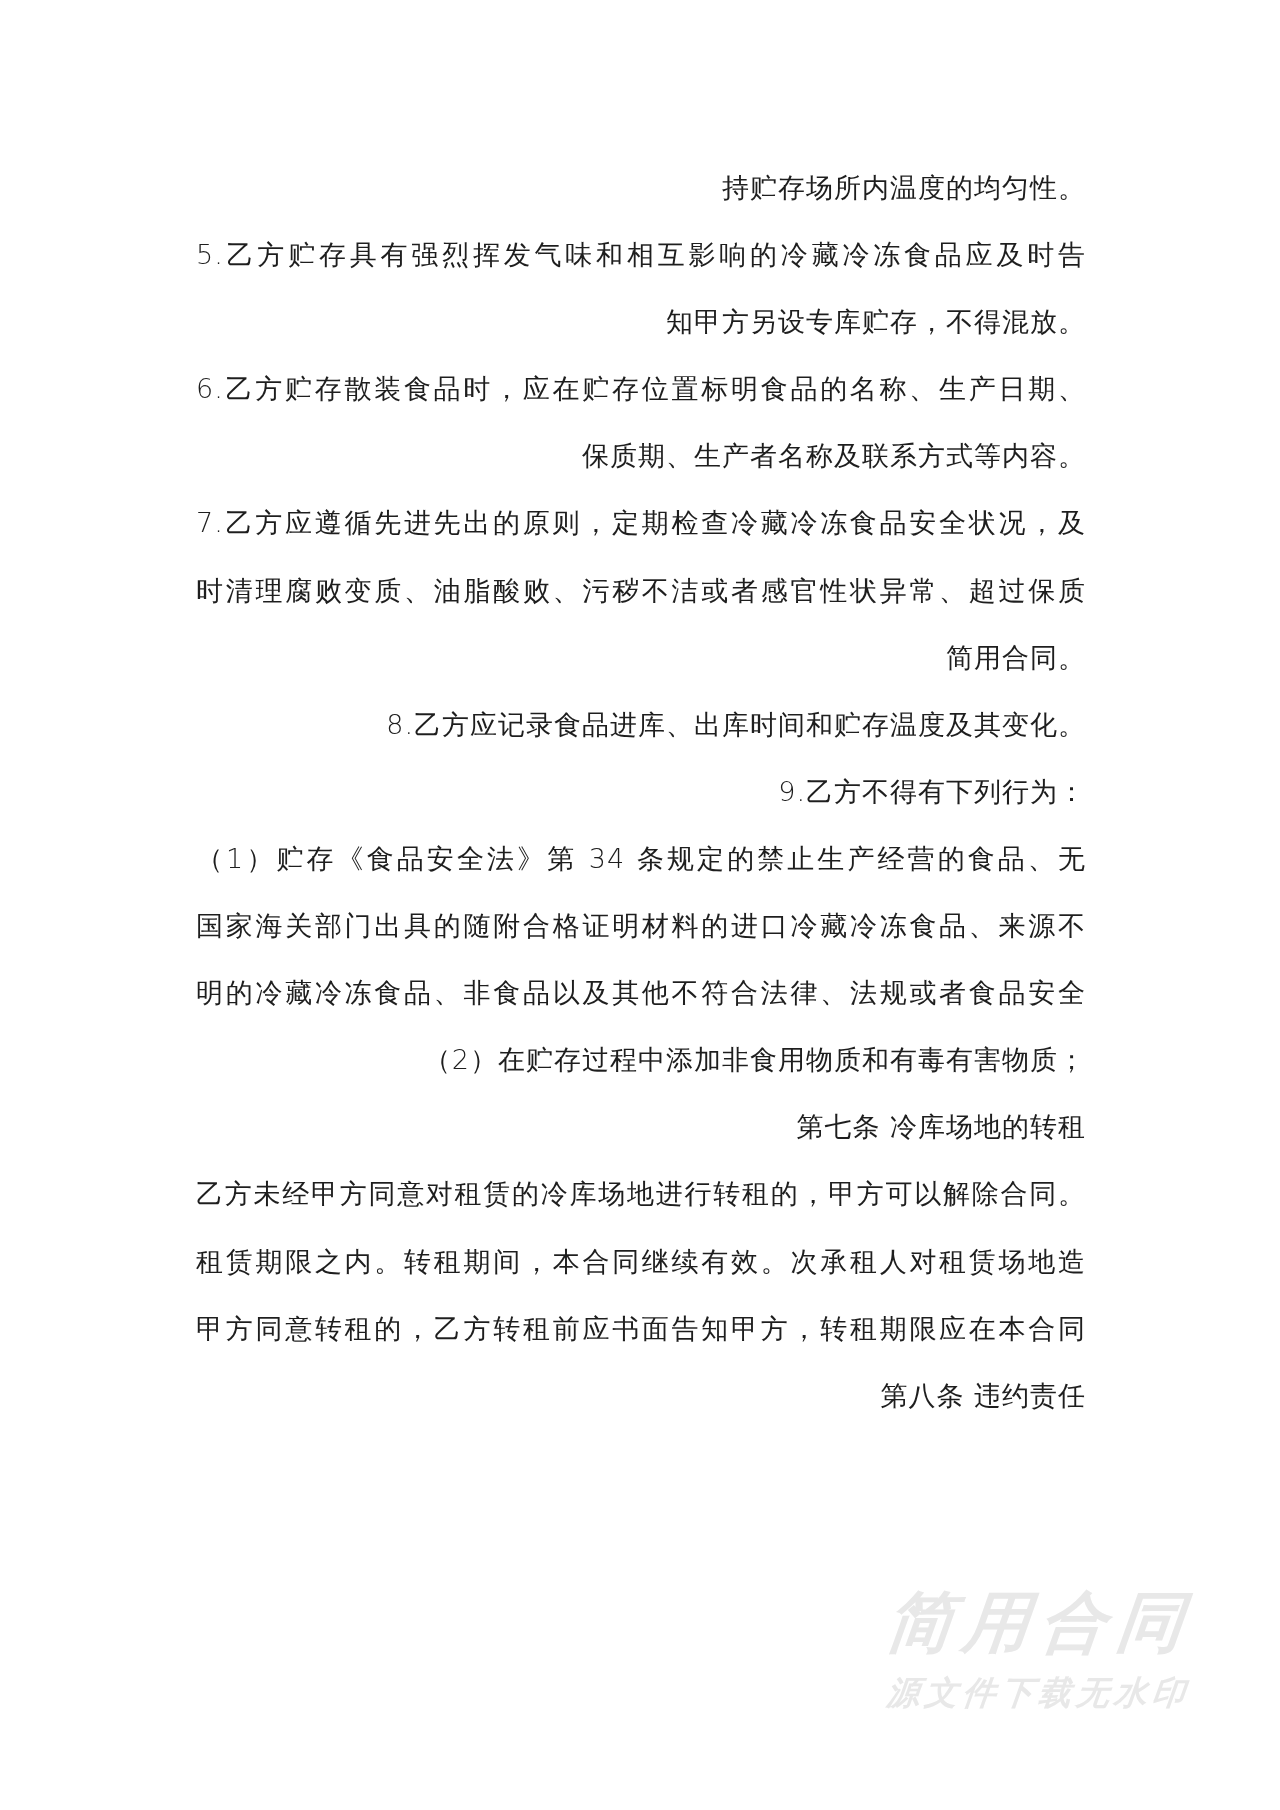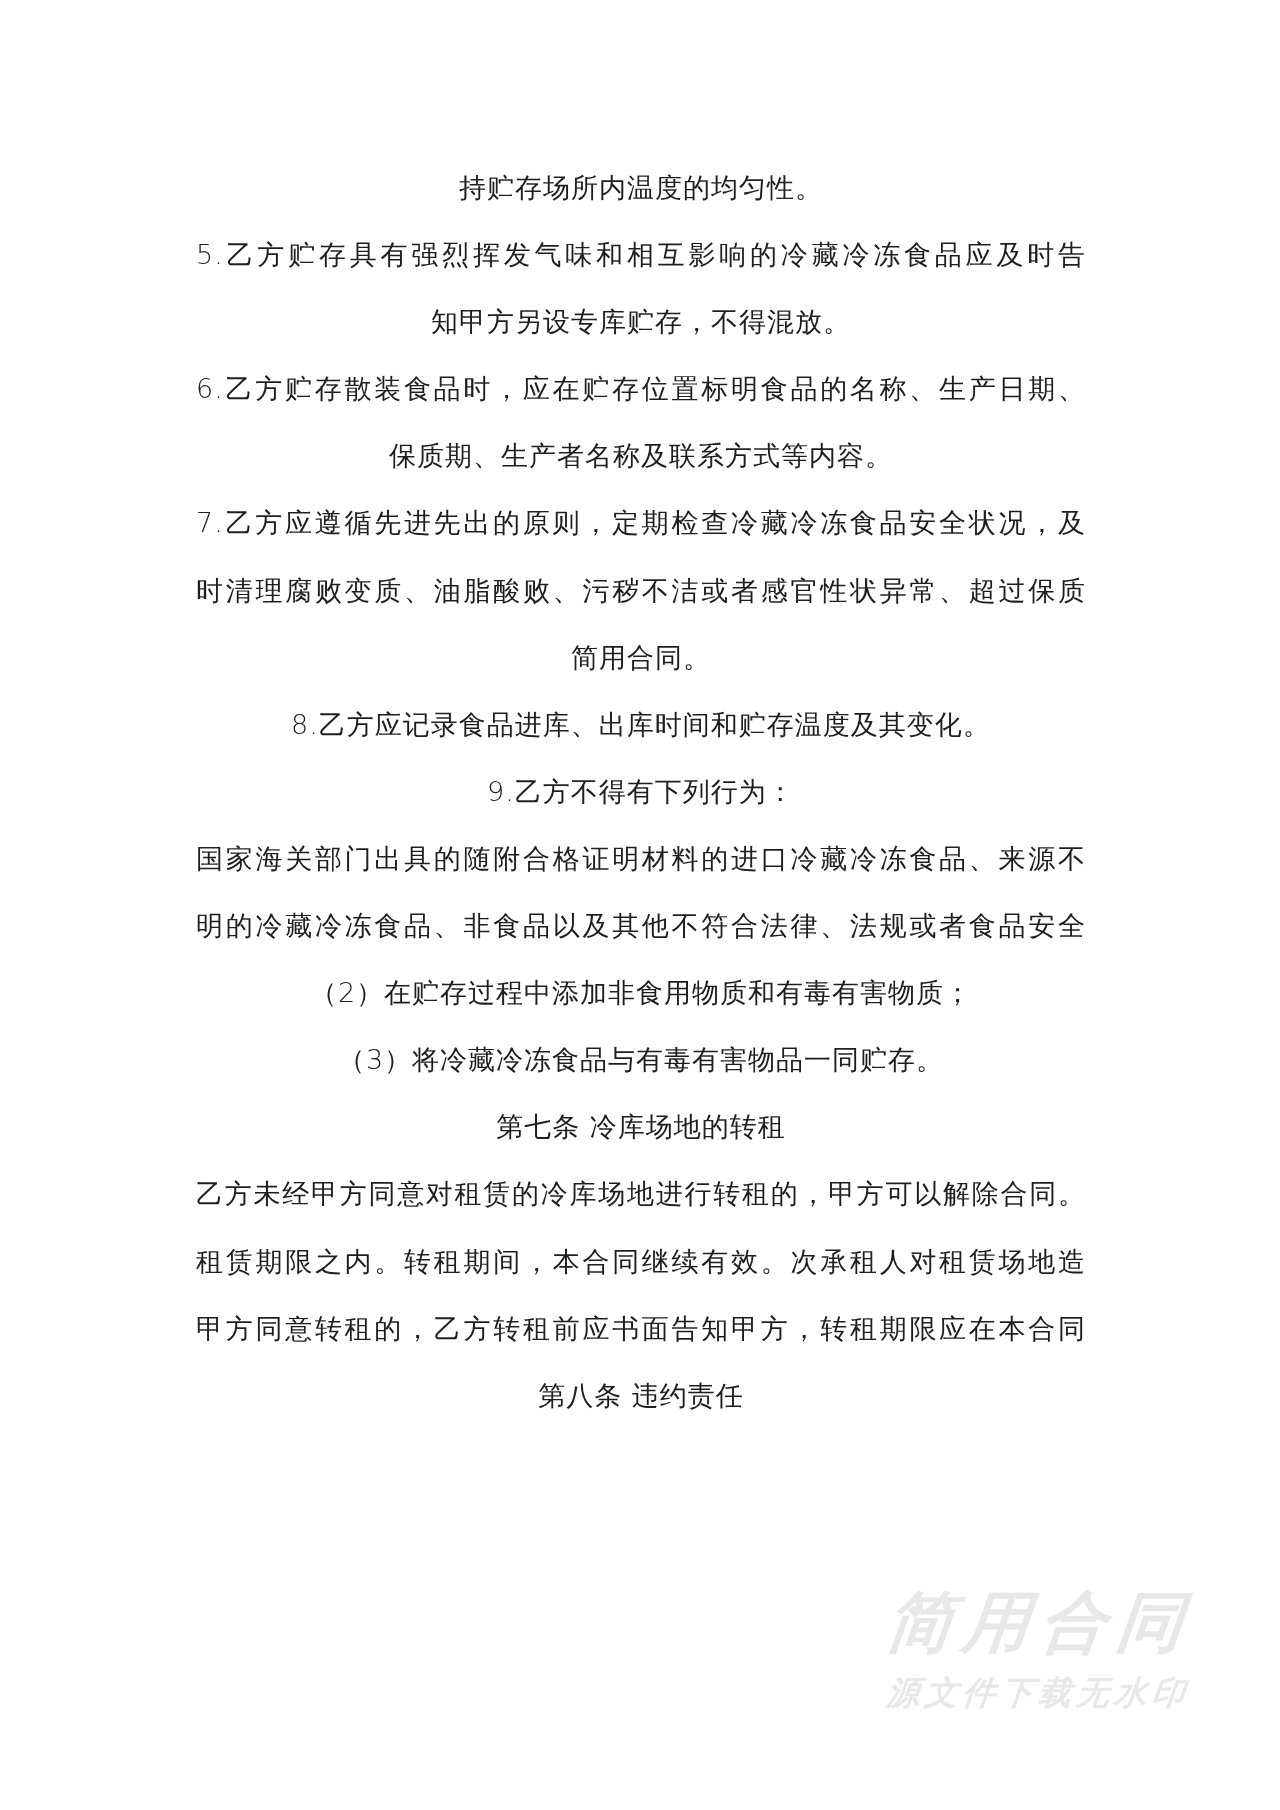--- a/index.html
+++ b/index.html
@@ -30,21 +30,21 @@
     font-size: 27px;
     font-weight: 300;
     letter-spacing: 1px;
     line-height: 67.1px;
   }
   .line {
     display: block;
     height: 67.1px;
     white-space: normal;
     overflow: visible;
-    text-align: center;
+    text-align: right;
   }
   .line.full {
     text-align: justify;
     text-align-last: justify;
   }
   .watermark {
     position: absolute;
     left: 887px;
     top: 1590px;
     width: 300px;
@@ -80,24 +80,24 @@
     <div class="line">持贮存场所内温度的均匀性。</div>
     <div class="line full">5.乙方贮存具有强烈挥发气味和相互影响的冷藏冷冻食品应及时告</div>
     <div class="line">知甲方另设专库贮存，不得混放。</div>
     <div class="line full">6.乙方贮存散装食品时，应在贮存位置标明食品的名称、生产日期、</div>
     <div class="line">保质期、生产者名称及联系方式等内容。</div>
     <div class="line full">7.乙方应遵循先进先出的原则，定期检查冷藏冷冻食品安全状况，及</div>
     <div class="line full">时清理腐败变质、油脂酸败、污秽不洁或者感官性状异常、超过保质</div>
     <div class="line">简用合同。</div>
     <div class="line">8.乙方应记录食品进库、出库时间和贮存温度及其变化。</div>
     <div class="line">9.乙方不得有下列行为：</div>
+    <div class="line full">（1）贮存《食品安全法》第 34 条规定的禁止生产经营的食品、无</div>
     <div class="line full">国家海关部门出具的随附合格证明材料的进口冷藏冷冻食品、来源不</div>
     <div class="line full">明的冷藏冷冻食品、非食品以及其他不符合法律、法规或者食品安全</div>
     <div class="line">（2）在贮存过程中添加非食用物质和有毒有害物质；</div>
-    <div class="line">（3）将冷藏冷冻食品与有毒有害物品一同贮存。</div>
     <div class="line">第七条 冷库场地的转租</div>
     <div class="line full">乙方未经甲方同意对租赁的冷库场地进行转租的，甲方可以解除合同。</div>
     <div class="line full">租赁期限之内。转租期间，本合同继续有效。次承租人对租赁场地造</div>
     <div class="line full">甲方同意转租的，乙方转租前应书面告知甲方，转租期限应在本合同</div>
     <div class="line">第八条 违约责任</div>
   </div>
 
   <div class="watermark">
     <span class="wm-title">简用合同</span>
     <span class="wm-sub">源文件下载无水印</span>

